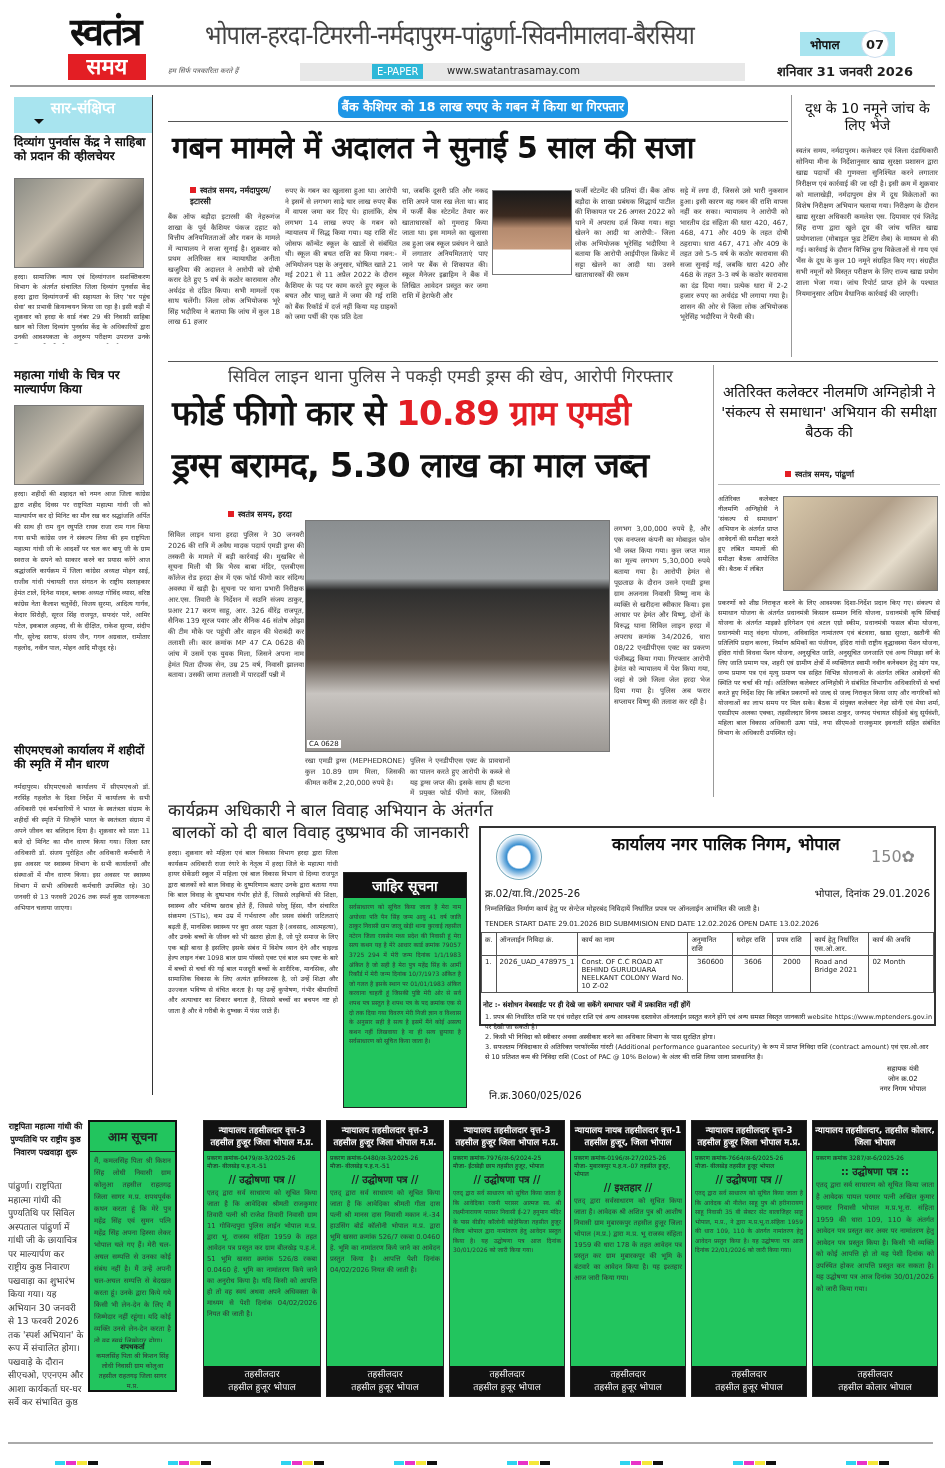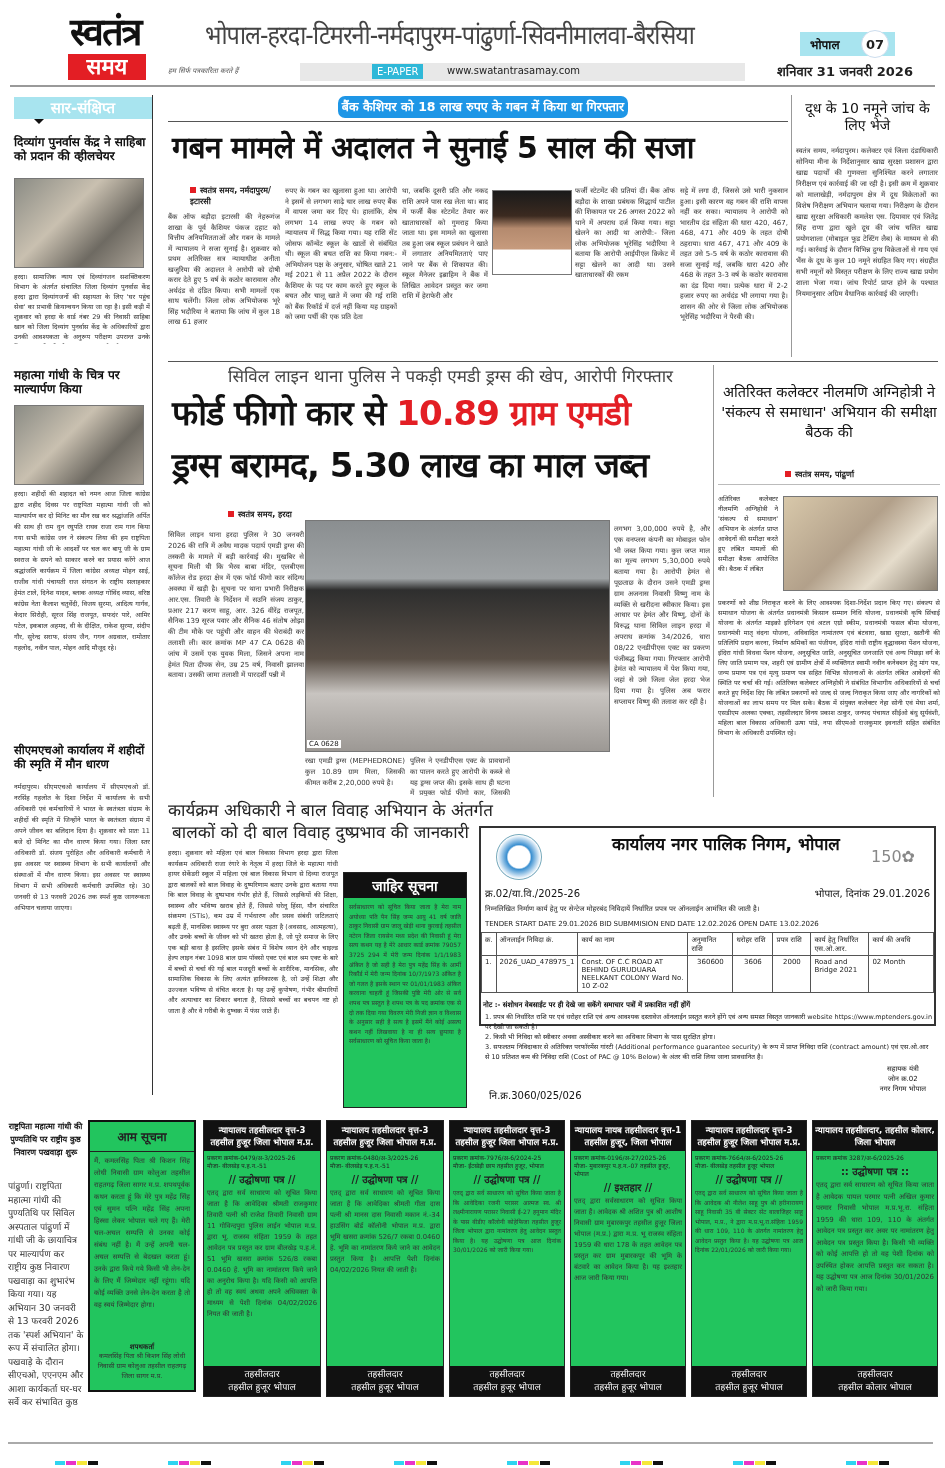--- a/index.html
+++ b/index.html
@@ -42,21 +42,21 @@
 <div class="abs tagline">हम सिर्फ पत्रकारिता करते हैं</div>
 <div class="abs epaper-bar"></div>
 <div class="abs epaper-label">E-PAPER</div>
 <div class="abs epaper-url">www.swatantrasamay.com</div>
 <div class="abs page-tab"></div>
 <div class="abs page-tab-label">भोपाल</div>
 <div class="abs page-num">07</div>
 <div class="abs date-line">शनिवार 31 जनवरी 2026</div>
 <div class="abs rule" style="left:10px;top:85px;width:925px;"></div>
 
-<div class="abs section-banner" style="left:14px;top:97px;width:138px;height:22px;font-size:15px;line-height:22px;">सार-संक्षिप्त</div>
+<div class="abs section-banner" style="left:14px;top:97px;width:138px;height:36px;font-size:15px;line-height:22px;">सार-संक्षिप्त</div>
 <div class="abs" style="left:34px;top:119px;width:0;height:0;border-left:5px solid transparent;border-right:5px solid transparent;border-top:5px solid #111;"></div>
 <div class="abs col-divider" style="left:152px;top:95px;height:1000px;"></div>
 
 <div class="abs hl" style="left:14px;top:135px;width:138px;font-size:12px;">दिव्यांग पुनर्वास केंद्र ने साहिबा को प्रदान की व्हीलचेयर</div>
 <div class="abs photo" style="left:14px;top:178px;width:130px;height:90px;"></div>
 <div class="abs body-text" style="left:14px;top:272px;width:136px;height:72px;font-size:6.5px;line-height:10px;">हरदा। सामाजिक न्याय एवं दिव्यांगजन सशक्तिकरण विभाग के अंतर्गत संचालित जिला दिव्यांग पुनर्वास केंद्र हरदा द्वारा दिव्यांगजनों की सहायता के लिए 'घर पहुंच सेवा' का प्रभावी क्रियान्वयन किया जा रहा है। इसी कड़ी में शुक्रवार को हरदा के वार्ड नंबर 29 की निवासी साहिबा खान को जिला दिव्यांग पुनर्वास केंद्र के अधिकारियों द्वारा उनकी आवश्यकता के अनुरूप परीक्षण उपरान्त उनके निवास पर ही व्हीलचेयर उपलब्ध कराई गई। इस अवसर पर जिला दिव्यांग पुनर्वास केन्द्र के प्रशासनिक अधिकारी, साइकोलॉजिस्ट, पीएण्ड ओ टेक्निशियन, वोकेशनल काउंसलर एवं विशेष शिक्षक उपस्थित रहे।</div>
 
 <div class="abs hl" style="left:14px;top:368px;width:138px;font-size:12px;">महात्मा गांधी के चित्र पर माल्यार्पण किया</div>
 <div class="abs photo" style="left:14px;top:405px;width:130px;height:80px;"></div>
 <div class="abs body-text" style="left:14px;top:489px;width:136px;height:240px;font-size:6.5px;line-height:11px;">हरदा। शहीदों की शहादत को नमन आज जिला कांग्रेस द्वारा शहीद दिवस पर राष्ट्रपिता महात्मा गांधी जी को माल्यार्पण कर दो मिनिट का मौन रख कर श्रद्धांजलि अर्पित की साथ ही राम धुन रघुपति राघव राजा राम गान किया गया सभी कांग्रेस जन ने संकल्प लिया की हम राष्ट्रपिता महात्मा गांधी जी के आदर्शों पर चल कर बापू जी के ग्राम स्वराज के सपने को साकार करने का प्रयास करेंगे आज श्रद्धांजलि कार्यक्रम में जिला कांग्रेस अध्यक्ष मोहन साई, राजीव गांधी पंचायती राज संगठन के राष्ट्रीय सलाहकार हेमंत टाले, दिनेश यादव, ब्लाक अध्यक्ष गोविंद व्यास, वरिष्ठ कांग्रेस नेता कैलाश चतुर्वेदी, विजय सुरमा, आदित्य गार्गव, केदार सिरोही, सूरज सिंह राजपूत, सफदंर पारे, आमिर पटेल, इकबाल अहमद, वी के दीक्षित, राकेश सुरमा, संदीप गौर, सुरेन्द्र सराफ, संजय जैन, गगन अग्रवाल, रामोतार गहलोद, नवीन पाल, मोहन आदि मौजूद रहे।</div>
@@ -153,21 +153,21 @@
   <div class="abs" style="right:8px;top:236px;font-size:7px;line-height:10px;text-align:center;color:#111;">
     <div>सहायक यंत्री</div>
     <div>जोन क्र.02</div>
     <div>नगर निगम भोपाल</div>
   </div>
 </div>
 
 <div class="abs hl" style="left:8px;top:1120px;width:75px;font-size:8px;text-align:center;line-height:13px;">राष्ट्रपिता महात्मा गांधी की पुण्यतिथि पर राष्ट्रीय कुष्ठ निवारण पखवाड़ा शुरू</div>
 <div class="abs body-text" style="left:8px;top:1180px;width:76px;height:230px;font-size:9px;line-height:13.5px;text-align:left;">पांढुर्णा। राष्ट्रपिता महात्मा गांधी की पुण्यतिथि पर सिविल अस्पताल पांढुर्णा में गांधी जी के छायाचित्र पर माल्यार्पण कर राष्ट्रीय कुष्ठ निवारण पखवाड़ा का शुभारंभ किया गया। यह अभियान 30 जनवरी से 13 फरवरी 2026 तक 'स्पर्श अभियान' के रूप में संचालित होगा। पखवाड़े के दौरान सीएचओ, एएनएम और आशा कार्यकर्ता घर-घर सर्वे कर संभावित कुष्ठ रोगियों की पहचान करेंगी।</div>
 
-<div class="abs notice-box" style="left:88px;top:1120px;width:108px;height:272px;border:2px solid #111;">
+<div class="abs notice-box" style="left:88px;top:1120px;width:89px;height:272px;border:2px solid #111;">
   <div style="font-size:12px;text-align:center;padding:6px 0;font-weight:700;border-bottom:1px solid #222;">आम सूचना</div>
   <div class="body-text" style="padding:3px 4px;font-size:7px;line-height:12px;height:190px;">मैं, कमलसिंह पिता श्री किशन सिंह लोधी निवासी ग्राम कोलुआ तहसील राहतगढ़ जिला सागर म.प्र. शपथपूर्वक कथन करता हूं कि मेरे पुत्र महेंद्र सिंह एवं सुमन पत्नि महेंद्र सिंह अपना हिस्सा लेकर भोपाल चले गए हैं। मेरी चल-अचल सम्पत्ति से उनका कोई संबंध नहीं है। मैं उन्हें अपनी चल-अचल सम्पत्ति से बेदखल करता हूं। उनके द्वारा किये गये किसी भी लेन-देन के लिए मैं जिम्मेदार नहीं रहूंगा। यदि कोई व्यक्ति उनसे लेन-देन करता है तो वह स्वयं जिम्मेदार होगा।</div>
   <div style="font-size:7px;text-align:center;font-weight:700;">शपथकर्ता</div>
   <div class="body-text" style="padding:0 5px;font-size:6.5px;line-height:10px;text-align:center;height:40px;">कमलसिंह पिता श्री किशन सिंह लोधी निवासी ग्राम कोलुआ तहसील राहतगढ़ जिला सागर म.प्र.</div>
 </div>
 
 <div class="abs notice-box" style="left:203px;top:1120px;width:118px;height:277px;">
   <div class="notice-head" style="font-size:8.5px;line-height:12px;padding:3px 2px;">न्यायालय तहसीलदार वृत्त-3 तहसील हुजूर जिला भोपाल म.प्र.</div>
   <div style="font-size:6px;padding:3px 3px 0;">प्रकरण क्रमांक-0479/अ-3/2025-26</div>
   <div style="font-size:6px;padding:0 3px;">मौजा- बीलखेड़ प.ह.न.-51</div>

